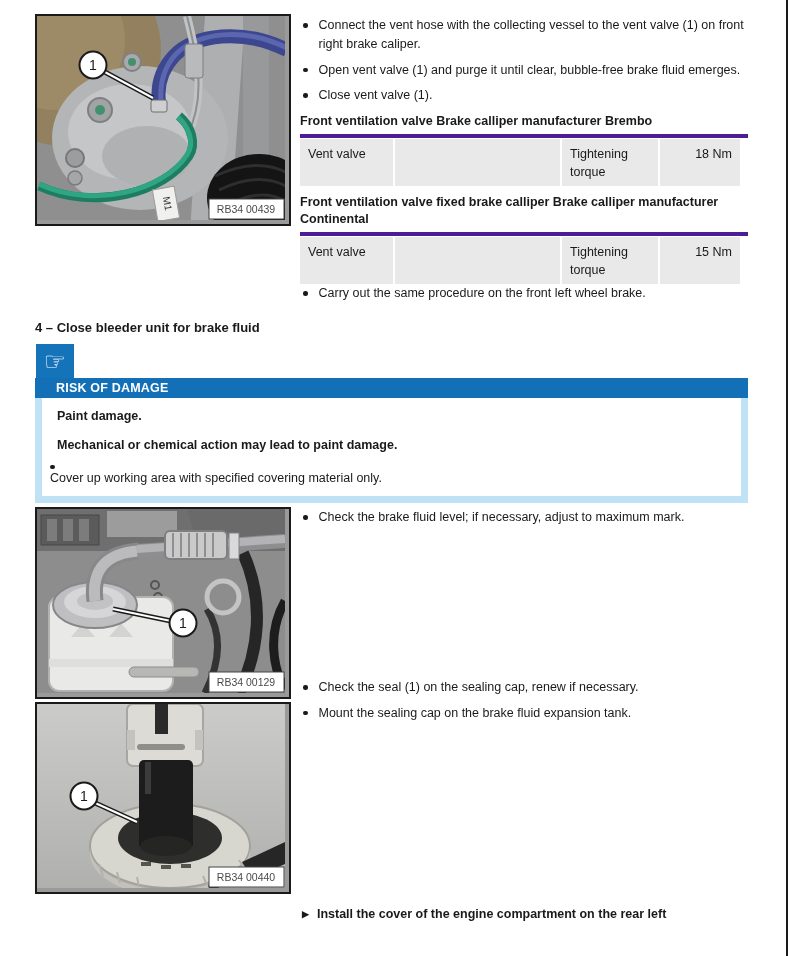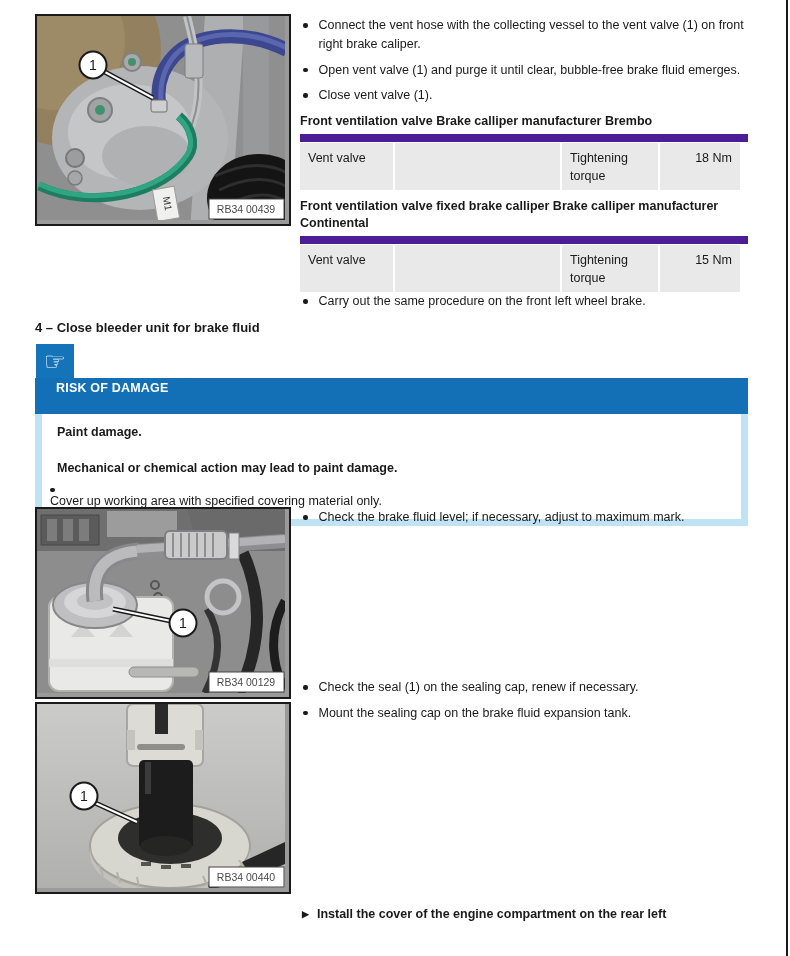--- a/index.html
+++ b/index.html
@@ -23,21 +23,21 @@
   #seal-col{top:678px;}
 
   ul.bullets{list-style:none;margin:0 0 4px 0;padding:0;}
   ul.bullets li{display:flex;margin:0 0 7px 0;}
   .dot{flex:0 0 auto;width:4.5px;height:4.5px;border-radius:50%;background:#1a1a1a;margin:7px 11px 0 3px;}
   .btxt{flex:1 1 auto;}
 
   
   .ttable{margin-top:8px;}
   .ttable-title{font-weight:bold;line-height:1.35;margin-bottom:4px;}
-  .ttable-rowwrap{border-top:8px solid #4c1d95;background:#fff;}
+  .ttable-rowwrap{border-top:4px solid #4c1d95;background:#fff;}
   .ttable-row{display:flex;gap:2px;margin-top:1px;}
   .ttable-row>div{background:#e9e9e9;padding:6px 8px 5px 8px;min-height:32px;box-sizing:border-box;line-height:1.45;}
   .c1{width:93px;}
   .c2{width:165px;}
   .c3{width:96px;}
   .c4{width:80px;text-align:right;}
   .closing{margin-top:11px;}
 
   
   .sec-heading{position:absolute;left:35px;top:318px;width:700px;font-size:13px;font-weight:bold;margin:0;}
@@ -46,27 +46,27 @@
   .note-icon{
     position:absolute;left:36px;top:344px;width:38px;height:34px;background:#1573ba;
     color:#ffffff;display:flex;align-items:center;justify-content:center;
     font-size:25px;line-height:1;
   }
 
   
   .risk-box{position:absolute;left:35px;top:378px;width:713px;box-sizing:border-box;}
   .risk-banner{
     background:#1370b6;color:#ffffff;font-weight:bold;font-size:12.5px;
-    height:36px;line-height:20px;padding-left:21px;letter-spacing:0.2px;
+    height:20px;line-height:20px;padding-left:21px;letter-spacing:0.2px;
   }
   .risk-body{
     border-left:7px solid #bfe3f5;border-right:7px solid #bfe3f5;border-bottom:7px solid #bfe3f5;
     background:#ffffff;padding:9px 10px 8px 8px;
   }
-  .risk-title{font-weight:bold;margin:0 0 17px 0;padding-left:7px;}
+  .risk-title{font-weight:bold;margin:0 0 10px 0;padding-left:7px;}
   .risk-sub{font-weight:bold;margin:0 0 3px 0;padding-left:7px;}
   .risk-bullet{display:flex;flex-direction:column;}
   .risk-bullet .dot{margin:7px 9px 0 0;}
 
   
   .final-step{position:absolute;left:300px;top:905px;width:460px;display:flex;font-weight:bold;}
   .tri{flex:0 0 auto;font-size:9px;line-height:1;margin:4.5px 8px 0 2px;color:#1a1a1a;}
 
   
 </style>

